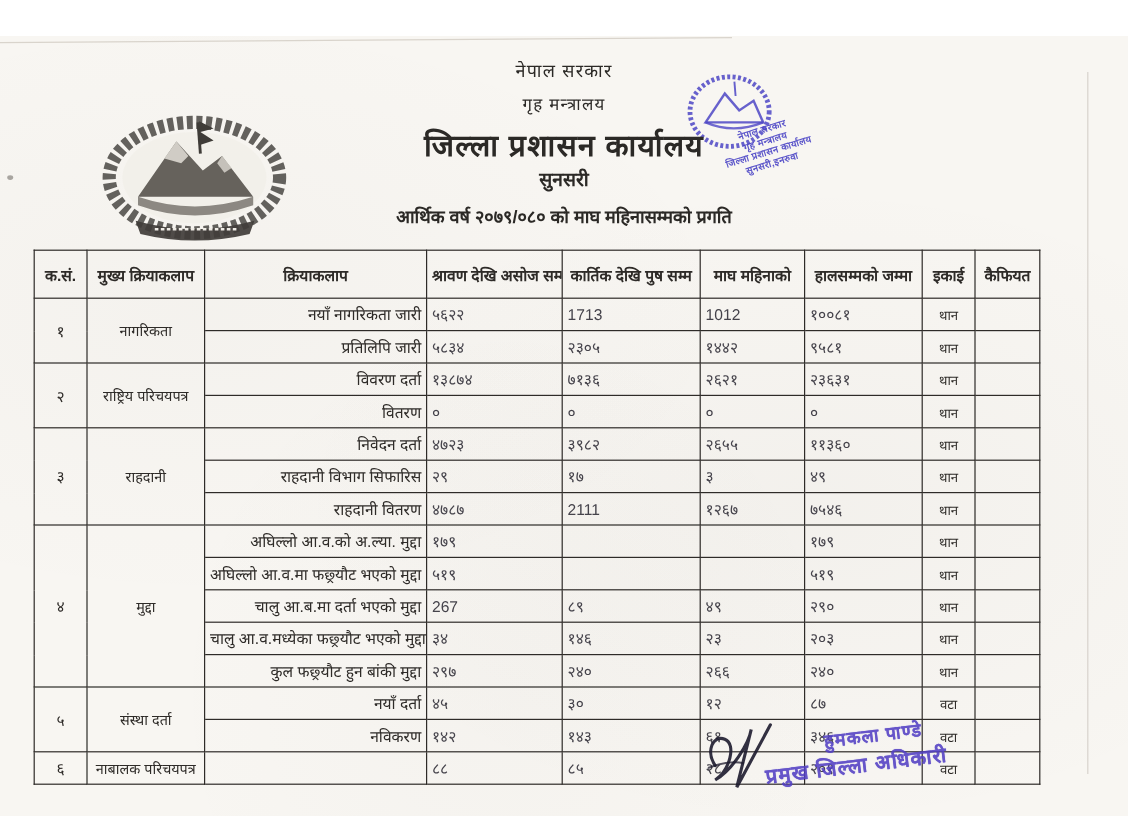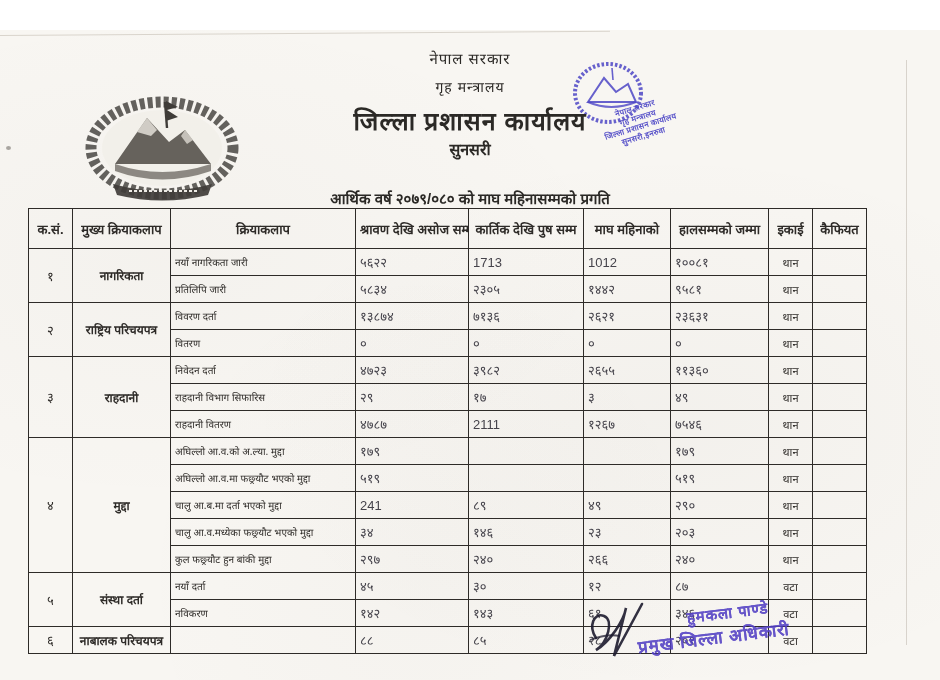--- a/index.html
+++ b/index.html
@@ -16,42 +16,42 @@
   .scan-diag{position:absolute;left:-10px;top:33px;width:620px;height:1px;background:#d9d4cc;transform:rotate(-0.4deg);}
   .paper-edge{position:absolute;left:906px;top:60px;width:1px;height:585px;background:#d8d3cc;}
   .speck{position:absolute;left:6px;top:146px;width:5px;height:4px;background:#6a655f;border-radius:50%;opacity:.55;filter:blur(.4px);}
 
   
   .letterhead{position:absolute;left:0;top:48px;width:940px;text-align:center;color:#2b2926;}
   .lh-line1{font-size:15px;letter-spacing:1px;}
   .lh-line2{font-size:14px;margin-top:9px;letter-spacing:1px;}
   .lh-office{font-size:25px;font-weight:bold;margin-top:7px;letter-spacing:1px;}
   .lh-district{font-size:16px;font-weight:bold;margin-top:1px;}
-  .lh-title{font-size:15px;font-weight:bold;margin-top:28px;}
+  .lh-title{font-size:15px;font-weight:bold;margin-top:10px;}
 
   .emblem{position:absolute;left:85px;top:92px;width:155px;height:112px;}
   .seal{position:absolute;left:566px;top:60px;width:150px;height:140px;color:#4d46c6;}
   .seal-text{position:absolute;left:-4px;top:66px;width:150px;transform:rotate(-17deg);transform-origin:left top;
              font-size:8px;line-height:9.5px;text-align:center;font-weight:bold;opacity:.9;letter-spacing:.3px;}
 
   
   table.report{
     position:absolute;left:28px;top:208px;width:838px;
     border-collapse:collapse;table-layout:fixed;color:#2e2b28;
   }
   table.report th, table.report td{
     border:1.6px solid #2e2b28;padding:1px 4px;vertical-align:middle;
     overflow:hidden;white-space:nowrap;
   }
   table.report thead tr{height:40px;}
   table.report tbody tr{height:27px;}
   th{font-size:13px;font-weight:bold;text-align:center;}
   td.sn{font-size:13px;text-align:center;}
-  td.main{font-size:12px;text-align:center;font-weight:bold;}
-  td.act{font-size:10px;text-align:left;}
+  td.main{font-size:12px;text-align:center;}
+  td.act{font-size:13px;text-align:right;}
   td.num{font-size:13px;color:#45434b;}
   td.unit{font-size:11px;text-align:center;padding-left:4px;}
   td.rem{font-size:11px;}
 
   
   .signature{position:absolute;left:580px;top:596px;width:95px;height:70px;}
   .stamp{position:absolute;left:636px;top:604px;transform:rotate(-7deg);color:#5340c4;opacity:.88;
          font-weight:bold;text-shadow:0 0 .6px #5340c4;}
   .stamp .name{font-size:15px;margin-left:52px;letter-spacing:1px;}
   .stamp .title{font-size:17px;margin-top:2px;letter-spacing:1px;}
@@ -218,21 +218,21 @@
         <td class="act">अघिल्लो आ.व.मा फछ्र्यौट भएको मुद्दा</td>
         <td class="num">५१९</td>
         <td class="num"></td>
         <td class="num"></td>
         <td class="num">५१९</td>
         <td class="unit">थान</td>
         <td class="rem"></td>
       </tr>
       <tr>
         <td class="act">चालु आ.ब.मा दर्ता भएको मुद्दा</td>
-        <td class="num">241</td>
+        <td class="num">267</td>
         <td class="num">८९</td>
         <td class="num">४९</td>
         <td class="num">२९०</td>
         <td class="unit">थान</td>
         <td class="rem"></td>
       </tr>
       <tr>
         <td class="act">चालु आ.व.मध्येका फछ्र्यौट भएको मुद्दा</td>
         <td class="num">३४</td>
         <td class="num">१४६</td>

